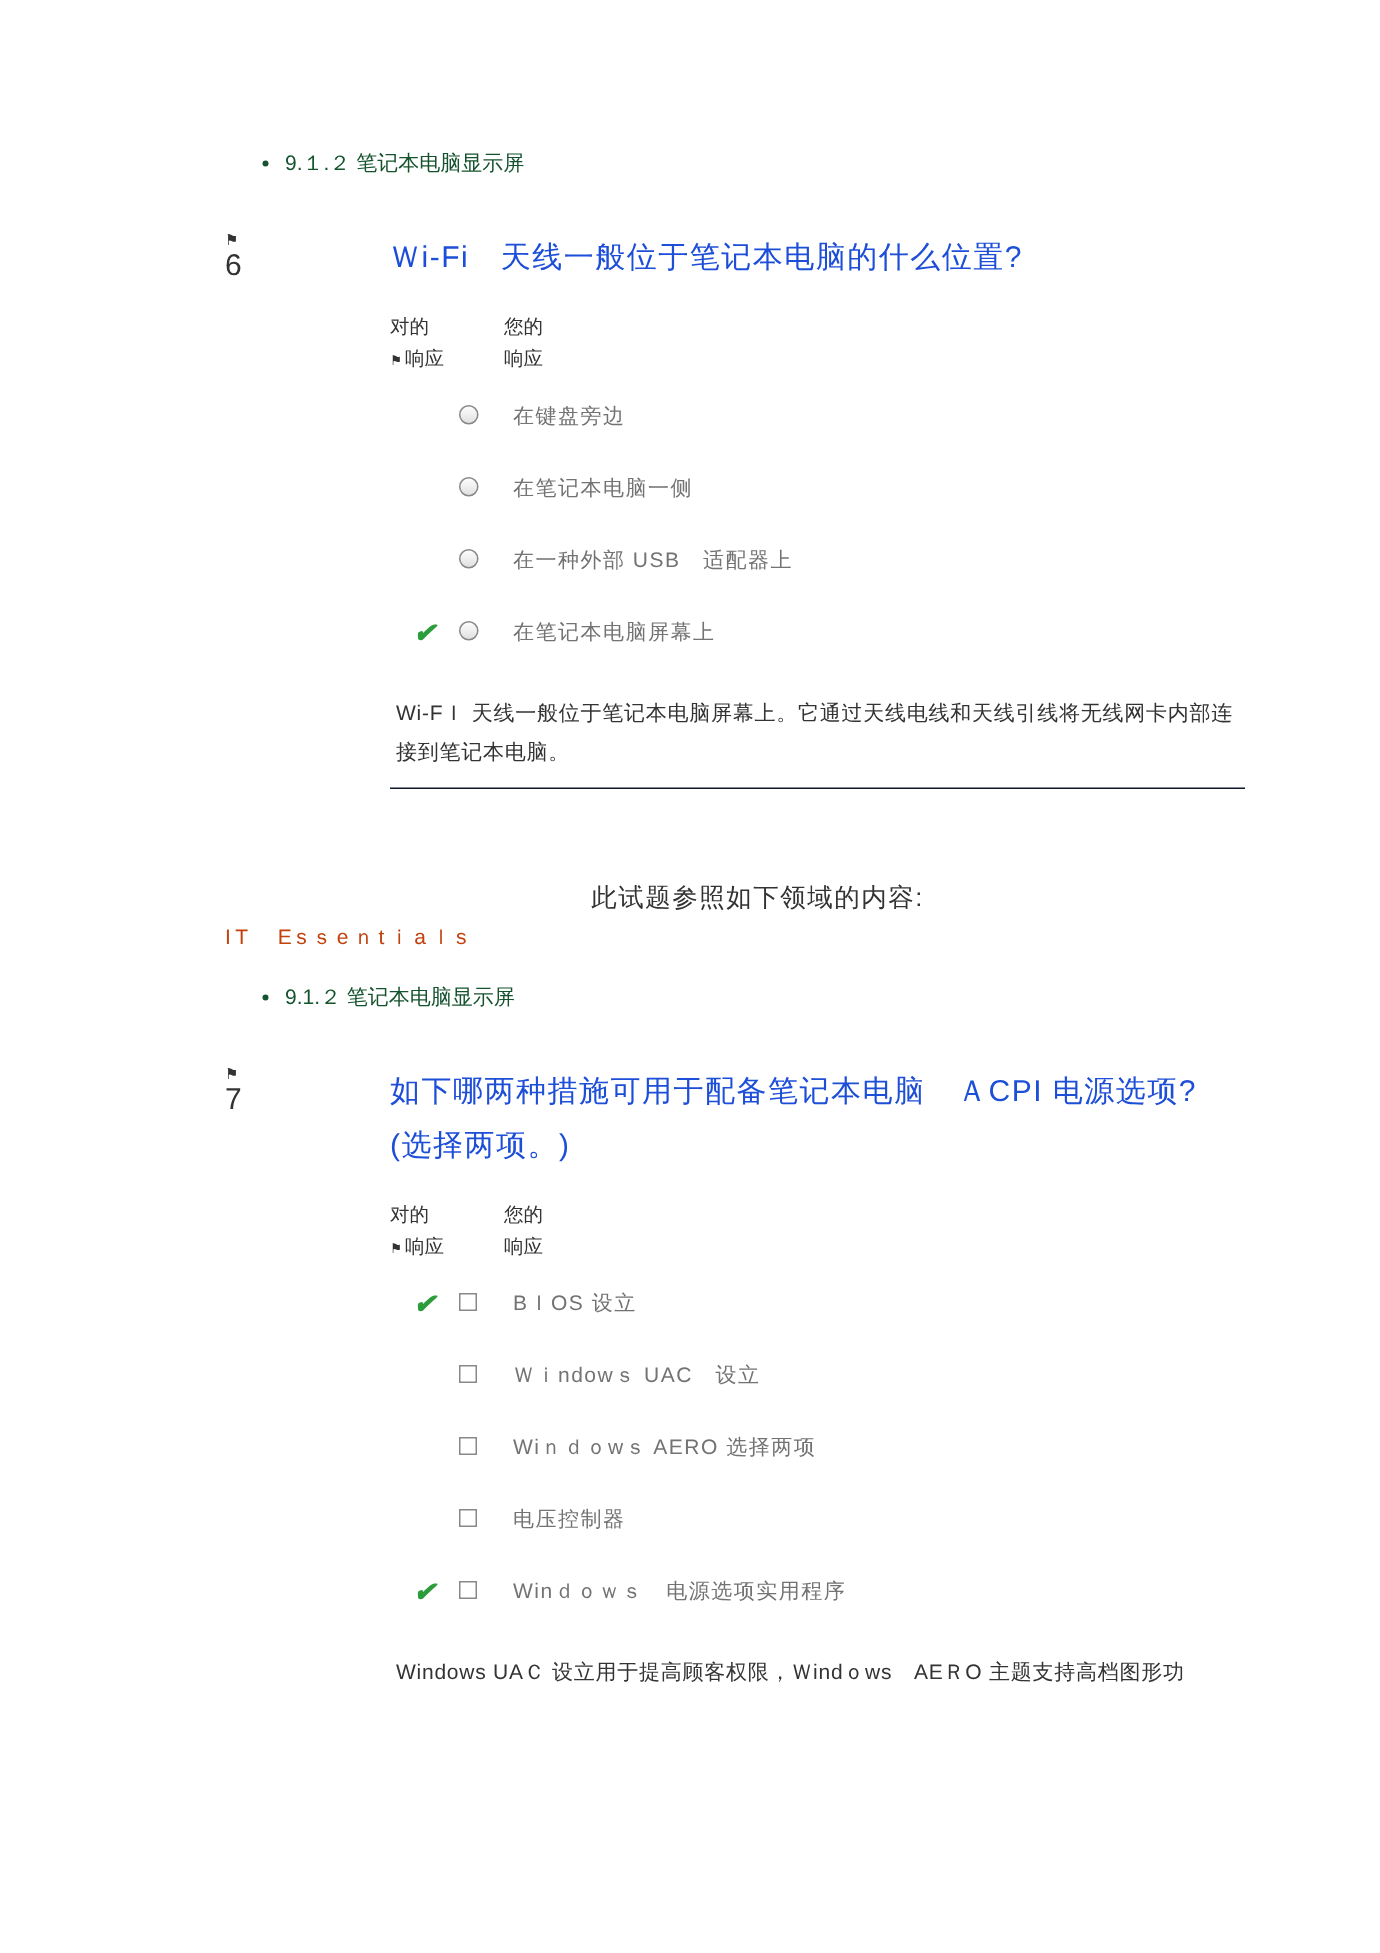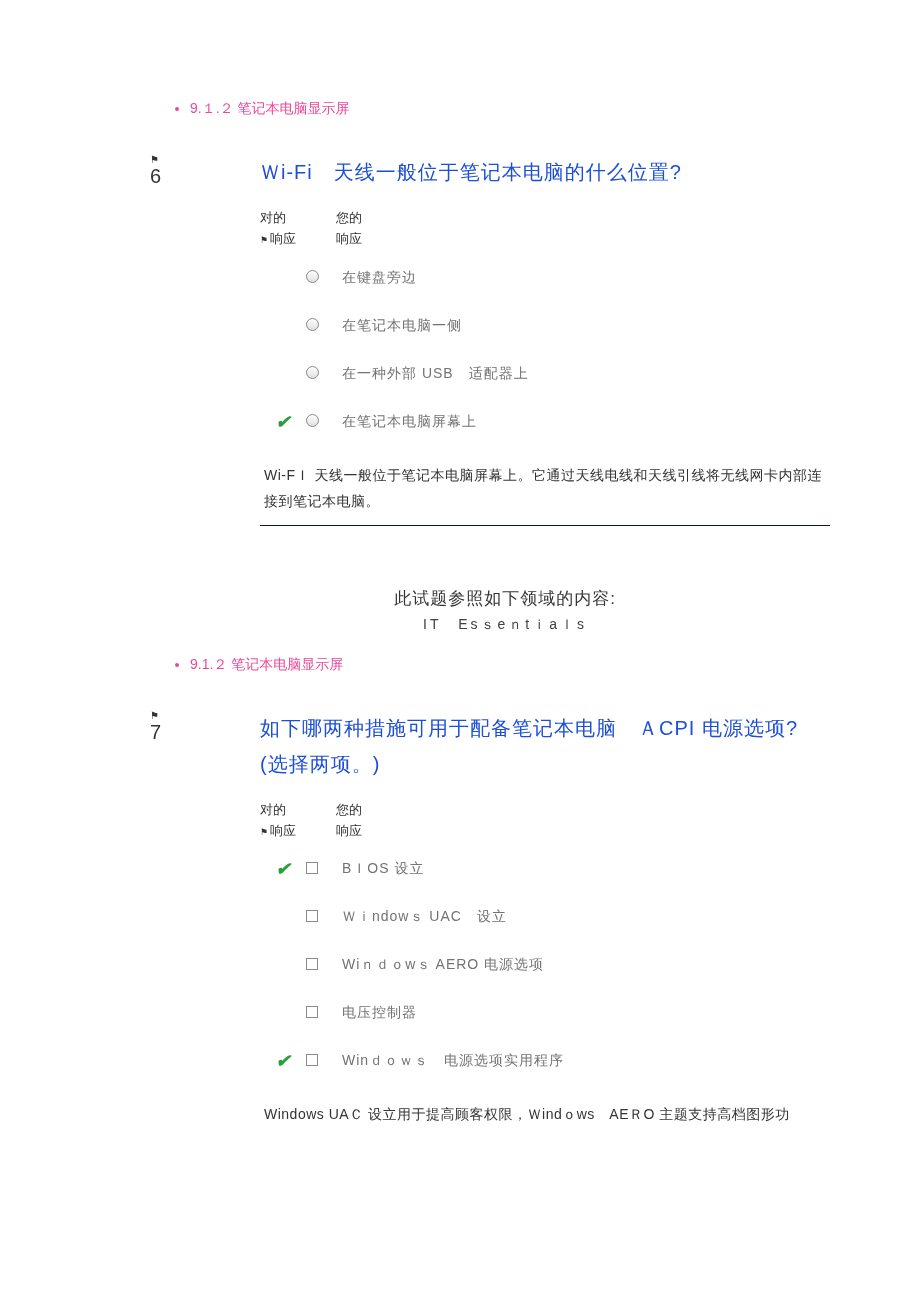--- a/index.html
+++ b/index.html
@@ -12,21 +12,21 @@
       padding: 100px 60px 20px 60px;
     }
     .bullet-section {
       margin-left: 110px;
       margin-bottom: 36px;
     }
     .bullet-section li {
       list-style: disc;
       margin-left: 20px;
       font-size: 14px;
-      color: #ec4899;
+      color: #14532d;
     }
     .question-block { position: relative; }
     .q-number-wrap {
       position: absolute;
       left: 90px;
       top: 0;
     }
     .flag-icon {
       font-size: 10px;
       color: #333;
@@ -122,24 +122,23 @@
       margin-top: 56px;
       font-size: 17px;
       color: #333;
       letter-spacing: 1px;
       line-height: 2.0;
       text-align: center;
     }
     .domain-sub {
       margin-left: 90px;
       font-size: 14px;
-      color: #404040;
+      color: #c2410c;
       letter-spacing: 3px;
       margin-bottom: 22px;
-      text-align: center;
     }
     .q7-spacer { margin-top: 24px; }
   </style>
 </head>
 <body>
 
 <ul class="bullet-section">
   <li>9.１.２ 笔记本电脑显示屏</li>
 </ul>
 
@@ -242,21 +241,21 @@
         <span class="checkbox-glyph"></span>
       </div>
       <div class="opt-text">Ｗｉndowｓ UAC　设立</div>
     </div>
 
     <div class="option-row">
       <div class="opt-correct"></div>
       <div class="opt-input">
         <span class="checkbox-glyph"></span>
       </div>
-      <div class="opt-text">Wiｎｄｏwｓ AERO 电源选项</div>
+      <div class="opt-text">Wiｎｄｏwｓ AERO 选择两项</div>
     </div>
 
     <div class="option-row">
       <div class="opt-correct"></div>
       <div class="opt-input">
         <span class="checkbox-glyph"></span>
       </div>
       <div class="opt-text">电压控制器</div>
     </div>
 

